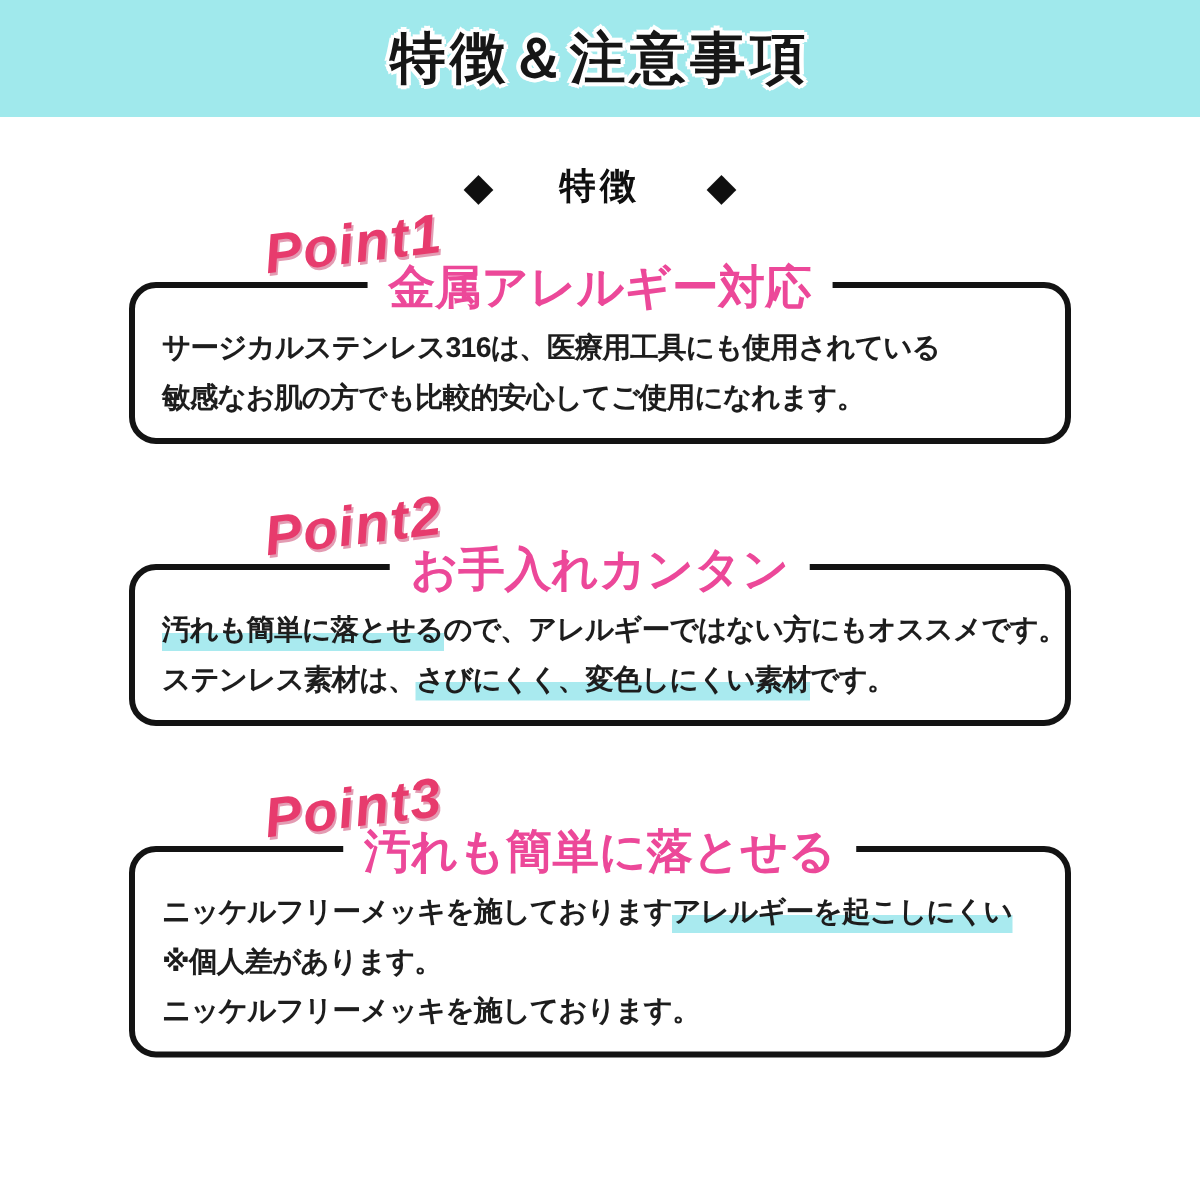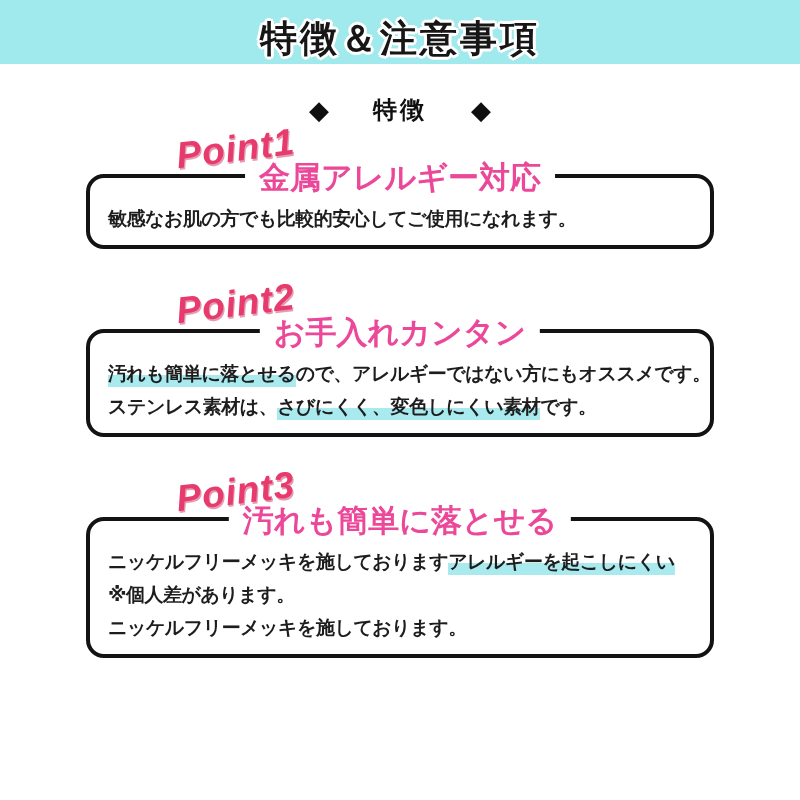--- a/index.html
+++ b/index.html
@@ -4,23 +4,23 @@
 <style>
   html,body{margin:0;padding:0;}
   body{
     width:800px;height:800px;
     background:#ffffff;
     font-family:"Liberation Sans","DejaVu Sans",sans-serif;
     overflow:hidden;
   }
   
   .header{
-    height:64px;
+    height:78px;
     background:#a0e9ec;
-    display:flex;align-items:flex-end;justify-content:center;
+    display:flex;align-items:center;justify-content:center;
   }
   .header-title{
     font-size:37px;font-weight:800;color:#161616;letter-spacing:3px;
     text-shadow:
       -2px -2px 0 #fff, 2px -2px 0 #fff,
       -2px  2px 0 #fff, 2px  2px 0 #fff,
        0   -3px 0 #fff, 0    3px 0 #fff,
       -3px  0   0 #fff, 3px  0   0 #fff;
   }
   
@@ -76,20 +76,21 @@
   <span class="features-label">特徴</span>
   <span class="diamond">◆</span>
 </div>
 
 <main class="points-container">
     <section class="point-section">
       <div class="point-label">Point1</div>
       <div class="feature-box">
         <div class="box-title">金属アレルギー対応</div>
         <div class="box-body">
+          <p class="text-line"><span>サージカルステンレス316は、医療用工具にも使用されている</span></p>
           <p class="text-line"><span>敏感なお肌の方でも比較的安心してご使用になれます。</span></p>
         </div>
       </div>
     </section>
     <section class="point-section">
       <div class="point-label">Point2</div>
       <div class="feature-box">
         <div class="box-title">お手入れカンタン</div>
         <div class="box-body">
           <p class="text-line"><span class="hl">汚れも簡単に落とせる</span><span>ので、アレルギーではない方にもオススメです。</span></p>

